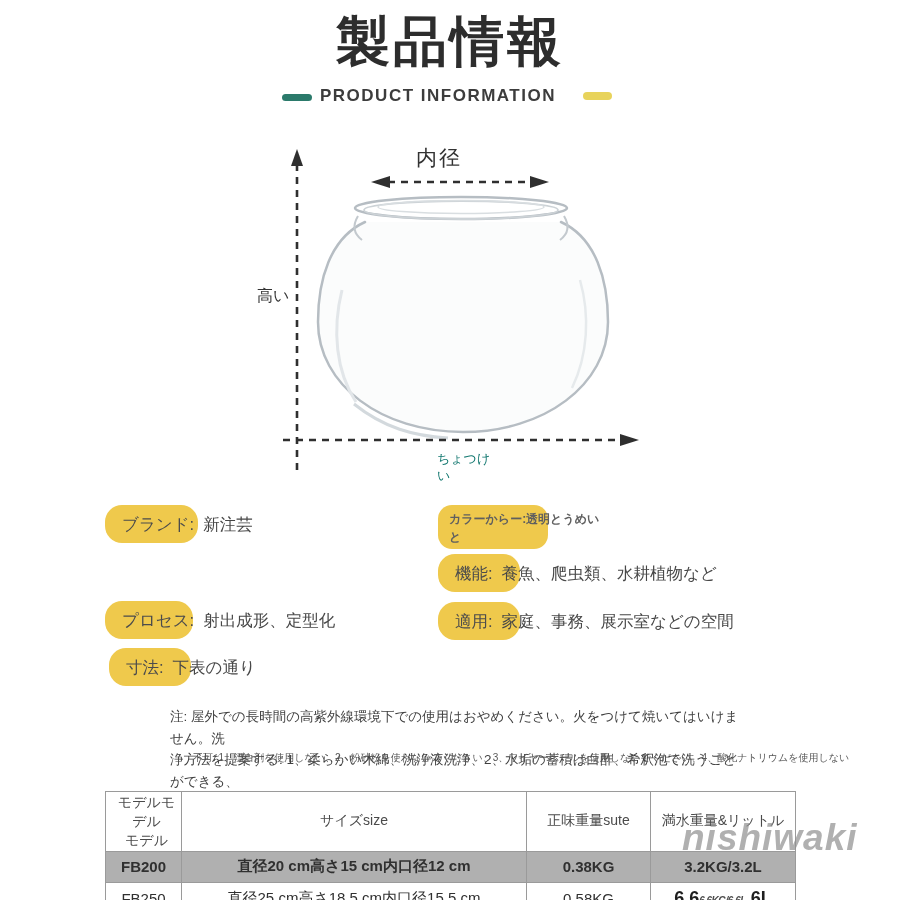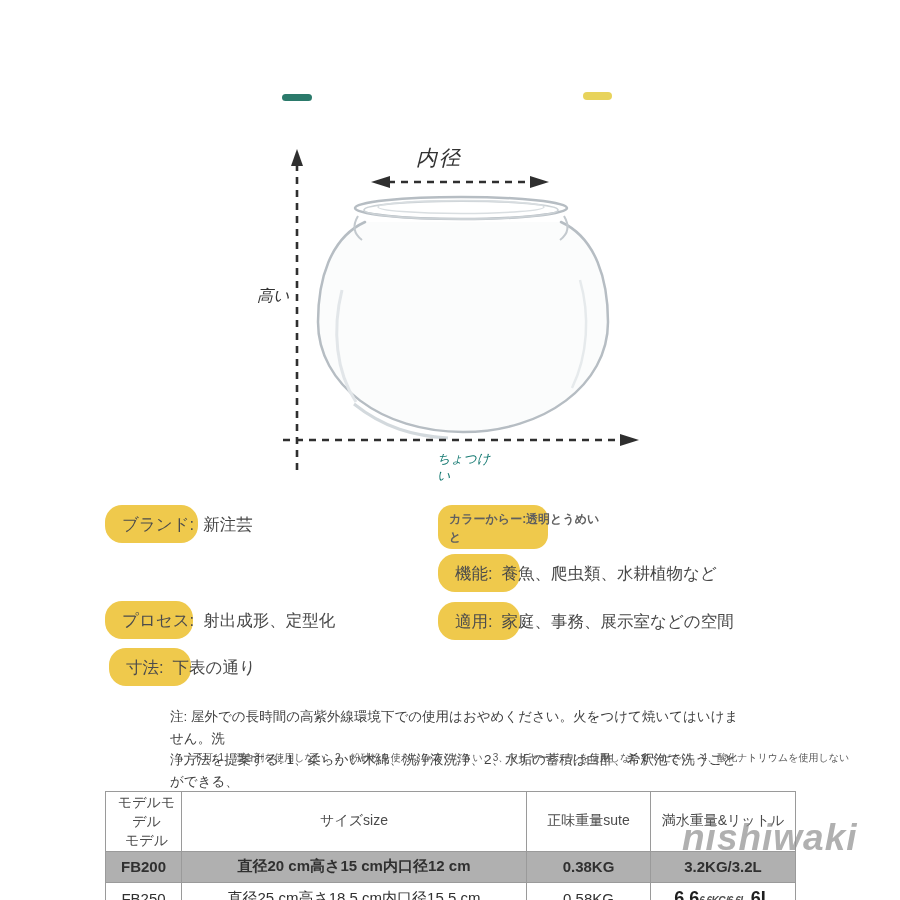--- a/index.html
+++ b/index.html
@@ -16,21 +16,21 @@
   }
   .subtitle{
     position:absolute;left:320px;top:86px;
     font-size:17px;font-weight:600;color:#3c3c3c;letter-spacing:1.5px;
   }
   .dash{position:absolute;border-radius:4px;}
   .dash-green{left:282px;top:94px;width:30px;height:7px;background:var(--accent-green,#2B7A6B);}
   .dash-yellow{left:583px;top:92px;width:29px;height:8px;background:var(--accent-yellow,#E8D35B);}
 
   
-  .diagram{position:absolute;left:250px;top:140px;width:400px;height:360px;font-style:italic;}
+  .diagram{position:absolute;left:250px;top:140px;width:400px;height:360px;}
   .diagram svg{position:absolute;left:0;top:0;}
   .dim-label{position:absolute;color:#333;}
   .lbl-inner{left:166px;top:4px;font-size:21px;letter-spacing:2px;}
   .lbl-height{left:7px;top:146px;font-size:16px;}
   .lbl-diam{left:187px;top:311px;font-size:13px;line-height:1.3;white-space:pre-line;color:#0f766e;}
 
   
   .spec-row{position:absolute;height:38px;}
   .pill{
     position:absolute;left:0;top:0;height:38px;border-radius:17px;
@@ -78,21 +78,23 @@
     position:absolute;left:682px;top:817px;z-index:5;
     font-size:37px;font-weight:700;font-style:italic;
     color:var(--watermark-gray,#8F8F8F);opacity:0.7;letter-spacing:1px;
   }
 </style>
 </head>
 <body>
 
 <div class="page">
 
+  <div class="title">製品情報</div>
   <span class="dash dash-green"></span>
+  <div class="subtitle">PRODUCT INFORMATION</div>
   <span class="dash dash-yellow"></span>
 
   <div class="diagram">
     <svg width="400" height="360" viewBox="0 0 400 360">
 
       <path d="M 115 82 C 80 98, 68 140, 68 182 C 68 245, 132 292, 213 292 C 294 292, 358 245, 358 182 C 358 140, 346 98, 311 82" fill="rgba(247,249,250,0.55)" stroke="#b6bdc3" stroke-width="2.5" stroke-linecap="round"></path>
 
       <path d="M 92 150 C 82 190, 86 232, 106 262" fill="none" stroke="#e2e6e9" stroke-width="3"></path>
       <path d="M 104 264 C 134 288, 164 296, 198 298" fill="none" stroke="#d3d9dd" stroke-width="3"></path>
       <path d="M 330 140 C 340 175, 338 215, 322 248" fill="none" stroke="#e6eaec" stroke-width="2.5"></path>

